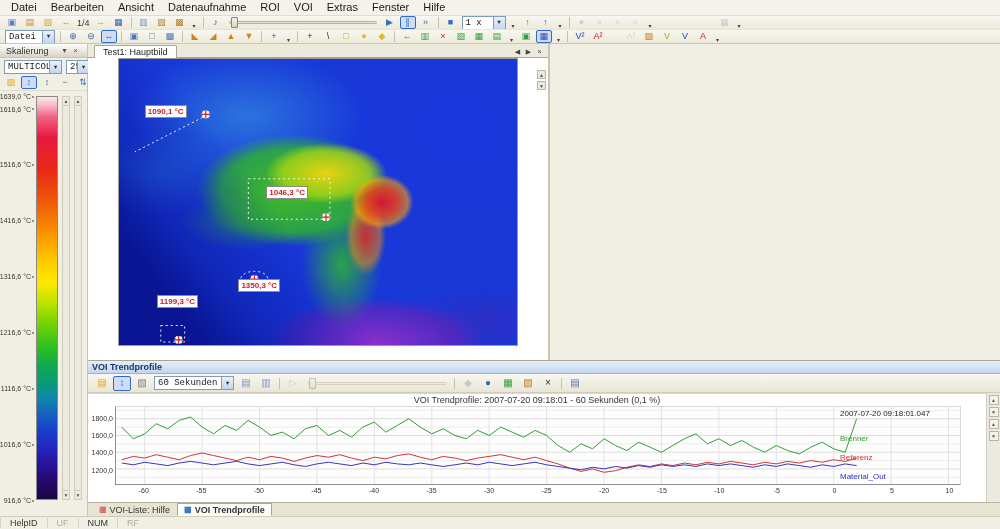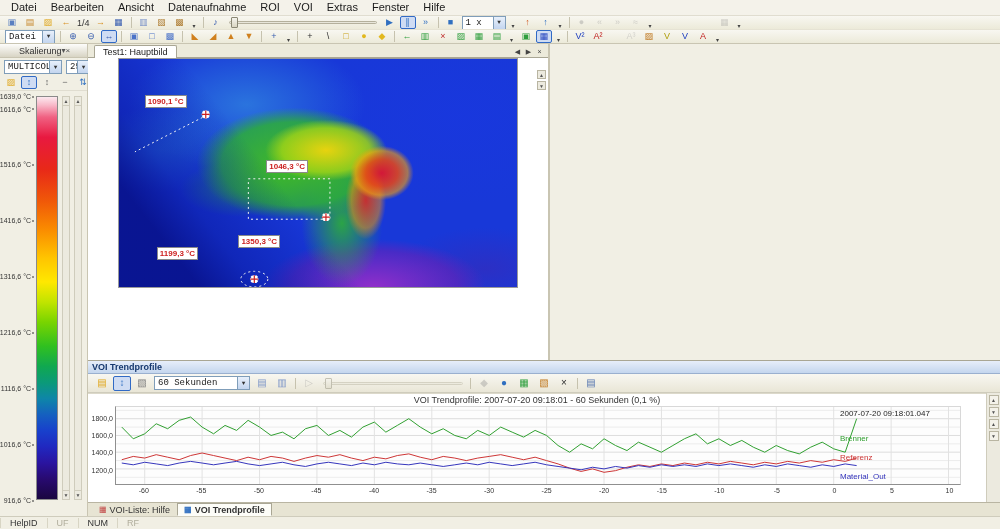--- a/index.html
+++ b/index.html
@@ -22,21 +22,21 @@
   .combo .cval{display:flex;align-items:center;padding:0 3px;flex:1;white-space:nowrap;overflow:hidden;}
   .combo .carr{width:12px;display:flex;align-items:center;justify-content:center;background:linear-gradient(#e8f0fb,#c3d5ef);border-left:1px solid #7f9db9;font-size:6px;color:#333;}
   .combo.disabled{color:#999;background:#f0efe9;}
   .slider{display:inline-flex;align-items:center;height:13px;margin:0 4px;position:relative;}
   .slider .groove{height:3px;width:100%;background:#e8e6da;border:1px solid #b4b09c;border-radius:2px;}
   .slider .thumb{position:absolute;left:2px;top:1px;width:7px;height:11px;background:linear-gradient(#f4f3ec,#d9d5c2);border:1px solid #8a8774;border-radius:1px;}
   .slider.disabled{opacity:.45;}
 
   
   .scaling-panel{position:absolute;left:0;top:44px;width:88px;height:472px;background:#f1efe4;border-right:1px solid #c9c5b2;}
-  .panel-header{height:14px;background:linear-gradient(#fdfdfb,#d8d4c4);border-bottom:1px solid #c9c5b2;display:flex;align-items:center;padding:0 19px;font-size:9px;color:#333;}
+  .panel-header{height:14px;background:linear-gradient(#fdfdfb,#d8d4c4);border-bottom:1px solid #c9c5b2;display:flex;align-items:center;padding:0 6px;font-size:9px;color:#333;}
   .panel-header .ph-title{flex:1;}
   .ph-btn{width:11px;height:11px;display:flex;align-items:center;justify-content:center;font-size:8px;color:#555;cursor:default;}
   .combo-row{display:flex;padding:2px 2px 1px 2px;}
   .mini-toolbar{display:flex;align-items:center;padding:1px 2px;border-bottom:1px solid #e0ddd0;}
   .scale-area{position:absolute;left:0;top:48px;right:0;bottom:2px;}
   .scale-bar{position:absolute;left:36px;top:4px;bottom:14px;width:22px;border:1px solid #8a8a8a;
     background:linear-gradient(180deg,#fce9ef 0%,#f8b9c9 2%,#f06182 5%,#e81940 10%,#e82918 18%,#f05908 26%,#fa8c00 33%,#ffc400 40%,#ffe800 46%,#c1e400 51%,#79d400 56%,#30c020 62%,#10a850 67%,#0b9a78 71%,#0e86a8 75%,#1560c0 79%,#1840cc 83%,#2028c0 87%,#2a14a0 91%,#280a70 95%,#1a0640 100%);}
   .scale-labels{position:absolute;left:0;top:4px;bottom:14px;width:34px;}
   .scale-tick{position:absolute;right:0;transform:translateY(-50%);font-size:7px;color:#333;white-space:nowrap;padding-right:3px;}
   .scale-tick::after{content:"";position:absolute;right:0;top:50%;width:2px;height:1px;background:#333;}
@@ -47,21 +47,21 @@
 
   
   .image-pane{position:absolute;top:44px;height:316px;background:#f1efe4;}
   .main-pane{left:88px;width:462px;border-right:2px solid #c9c5b2;}
   .ref-pane{left:552px;width:448px;}
   .pane-tabbar{height:14px;display:flex;align-items:flex-end;background:#eceadb;border-bottom:1px solid #a9a694;padding-left:6px;}
   .pane-tab{height:13px;display:flex;align-items:center;padding:0 8px;font-size:9px;background:#fff;border:1px solid #a9a694;border-bottom:none;border-radius:2px 2px 0 0;position:relative;top:1px;}
   .pane-ctrls{margin-left:auto;display:flex;align-items:center;padding-right:3px;}
   .pane-ctrl{width:11px;height:11px;display:flex;align-items:center;justify-content:center;font-size:7px;color:#444;cursor:default;}
   .pane-content{position:absolute;left:0;top:14px;right:0;bottom:0;background:#fff;overflow:hidden;}
-  .img-frame{position:absolute;top:0;width:400px;height:230px;border:1px solid #9a9a9a;overflow:hidden;}
+  .img-frame{position:absolute;top:0;width:400px;height:288px;border:1px solid #9a9a9a;overflow:hidden;}
   .main-pane .img-frame{left:30px;}
   .ref-pane .img-frame{left:38px;}
 
   .thermal-image{position:absolute;inset:0;background-color:#1838d8;
    background-image:
     radial-gradient(ellipse 40px 34px at 66% 50%, rgba(220,20,50,.95) 0%, rgba(235,70,20,.85) 40%, rgba(250,160,10,.6) 65%, rgba(250,200,0,0) 80%),
     radial-gradient(ellipse 26px 50px at 62% 62%, rgba(225,40,30,.85), rgba(250,140,10,.5) 55%, rgba(0,0,0,0) 78%),
     radial-gradient(ellipse 80px 40px at 52% 40%, rgba(250,215,10,.9), rgba(170,215,20,.75) 55%, rgba(0,0,0,0) 76%),
     radial-gradient(ellipse 125px 72px at 44% 46%, rgba(70,195,25,.95), rgba(45,175,55,.85) 58%, rgba(0,0,0,0) 78%),
     radial-gradient(ellipse 52px 80px at 56% 72%, rgba(45,175,55,.9), rgba(0,0,0,0) 78%),
@@ -312,21 +312,21 @@
 
 
   <div class="trend-panel">
     <div class="trend-header">
       <span>VOI Trendprofile</span>
     </div>
     <div class="trend-toolbar">
         <span class="tb-btn" style="color: rgb(224, 168, 32);">▤</span>
         <span class="tb-btn active" style="color: rgb(47, 111, 192);">↕</span>
         <span class="tb-btn" style="color: rgb(128, 128, 128);">▧</span>
-        <span class="combo" style="width: 96px; justify-content: center;">
+        <span class="combo" style="width: 80px; justify-content: center;">
           <span class="cval">60 Sekunden</span>
           <span class="carr">▼</span>
         </span>
         <span class="tb-btn" style="color: rgb(128, 152, 200);">▤</span>
         <span class="tb-btn" style="color: rgb(128, 152, 200);">▥</span>
         <span class="tb-sep"></span>
         <span class="tb-btn disabled" style="color: rgb(136, 136, 136);">▷</span>
         <span class="slider disabled" style="width: 140px;">
           <span class="groove"></span>
           <span class="thumb"></span>

